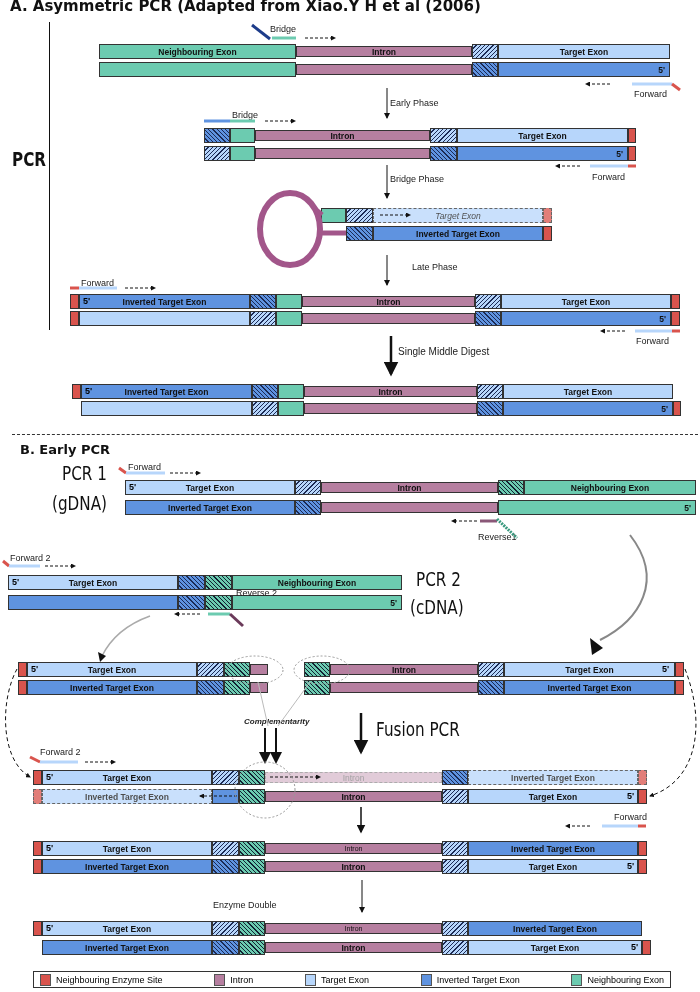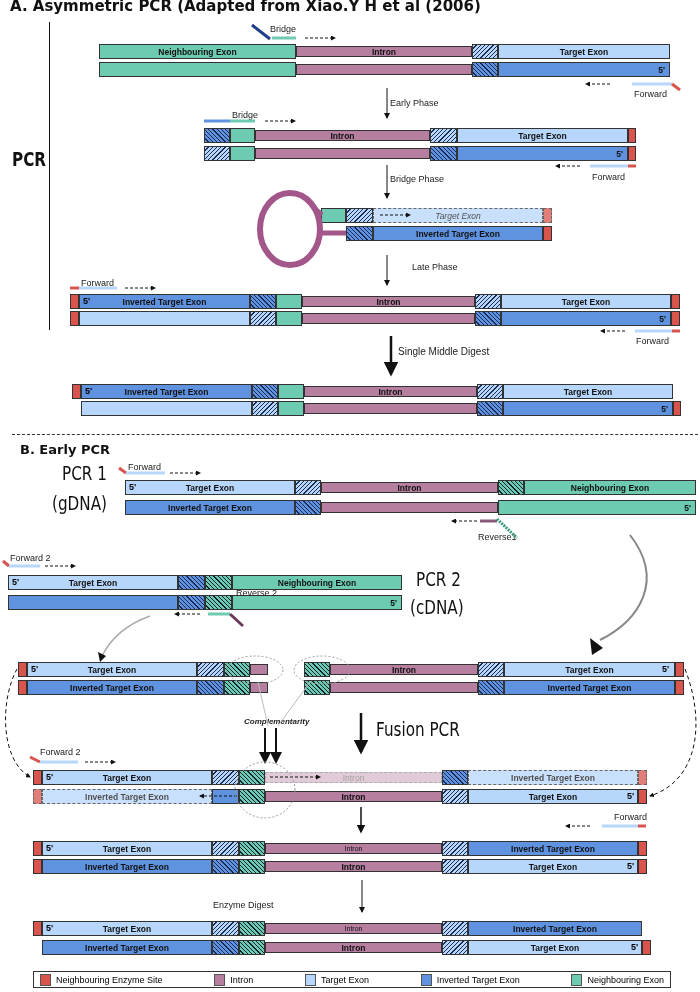--- a/index.html
+++ b/index.html
@@ -203,21 +203,21 @@
 <div class="seg it" style="left:42px;top:859px;width:170px;">Inverted Target Exon</div>
 <div class="seg hb" style="left:212px;top:859px;width:27px;"></div>
 <div class="seg hn" style="left:239px;top:859px;width:26px;"></div>
 <div class="seg in" style="left:265px;top:859px;width:177px;">Intron</div>
 <div class="seg hl" style="left:442px;top:859px;width:26px;"></div>
 <div class="seg te" style="left:468px;top:859px;width:170px;">Target Exon</div>
 <div class="seg rs" style="left:638px;top:859px;width:9px;"></div>
 <div class="five" style="left:627px;top:861px;">5'</div>
 
 <div class="lbl" style="left:208px;top:887px;text-align:left;margin-top:35px;">Single or Double</div>
-<div class="lbl" style="left:213px;top:900px;">Enzyme Digest</div>
+<div class="lbl" style="left:213px;top:900px;">Enzyme Double</div>
 
 <div class="seg rs" style="left:33px;top:921px;width:9px;"></div>
 <div class="seg te" style="left:42px;top:921px;width:170px;">Target Exon</div>
 <div class="seg hl" style="left:212px;top:921px;width:27px;"></div>
 <div class="seg hn" style="left:239px;top:921px;width:26px;"></div>
 <div class="seg in" style="left:265px;top:921px;width:177px;font-weight:normal;font-size:7px;">Intron</div>
 <div class="seg hl" style="left:442px;top:921px;width:26px;"></div>
 <div class="seg it" style="left:468px;top:921px;width:174px;">Inverted Target Exon</div>
 <div class="five" style="left:46px;top:923px;">5'</div>
 <div class="seg it" style="left:42px;top:940px;width:170px;">Inverted Target Exon</div>

